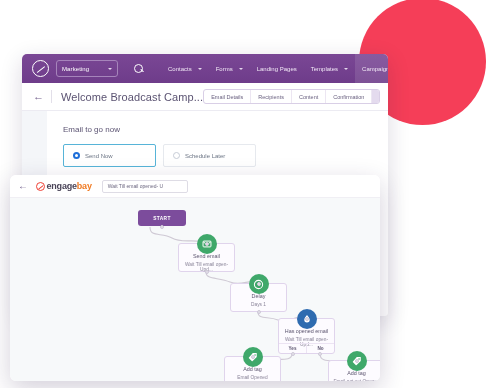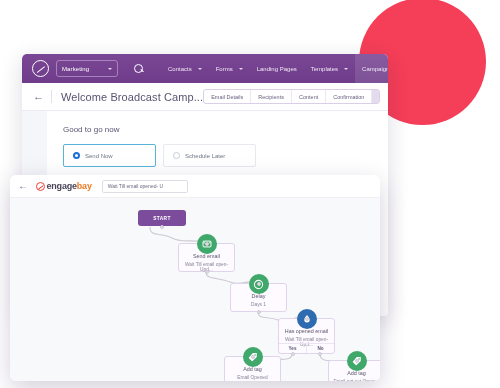--- a/index.html
+++ b/index.html
@@ -309,21 +309,21 @@
         <div class="tab">Recipients</div>
         <div class="tab">Content</div>
         <div class="tab">Confirmation</div>
         <div class="tab active">Send</div>
       </div>
     </div>
 
     <div class="bwin-body">
       <div class="bwin-left"></div>
       <div class="bwin-card">
-        <div class="card-title">Good to go now</div>
+        <div class="card-title">Email to go now</div>
         <div class="radio-row">
           <div class="radio-box sel">
             <span class="radio-dot on"></span>
             <span class="rtext">Send Now</span>
           </div>
           <div class="radio-box">
             <span class="radio-dot"></span>
             <span class="rtext">Schedule Later</span>
           </div>
         </div>

